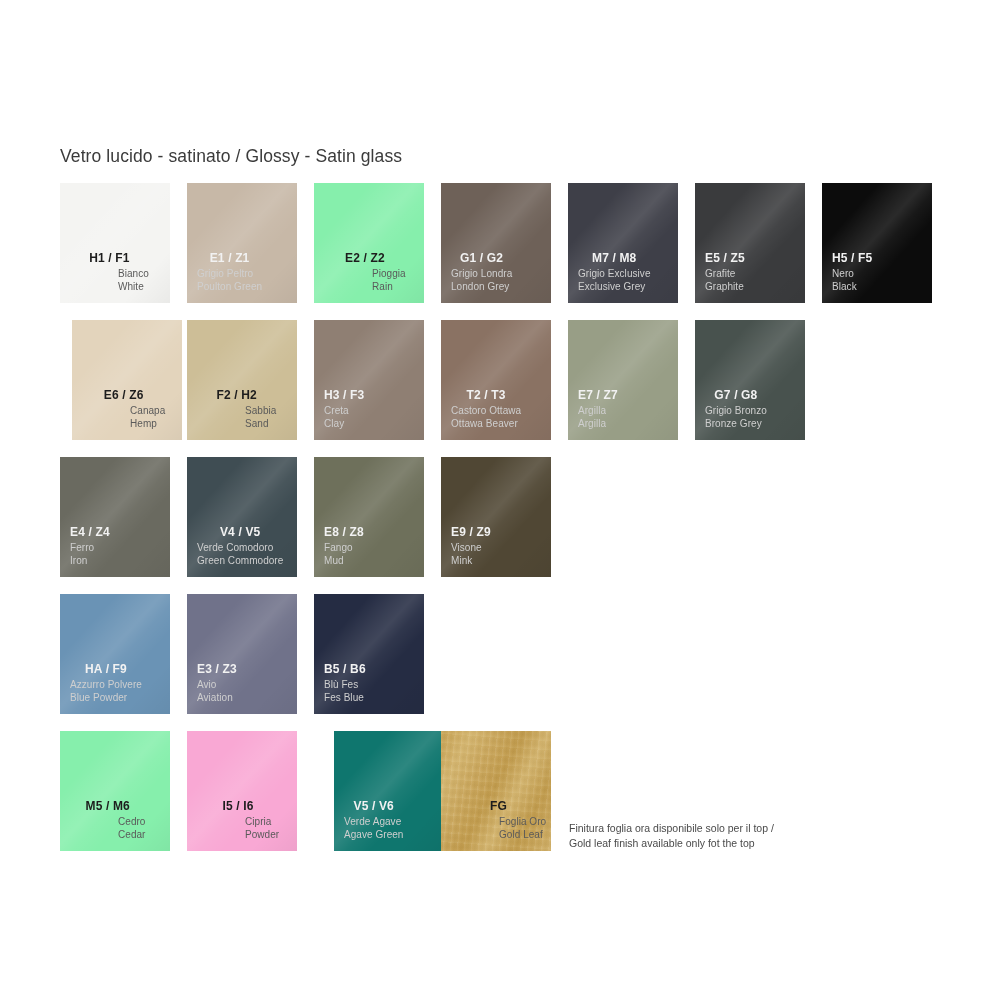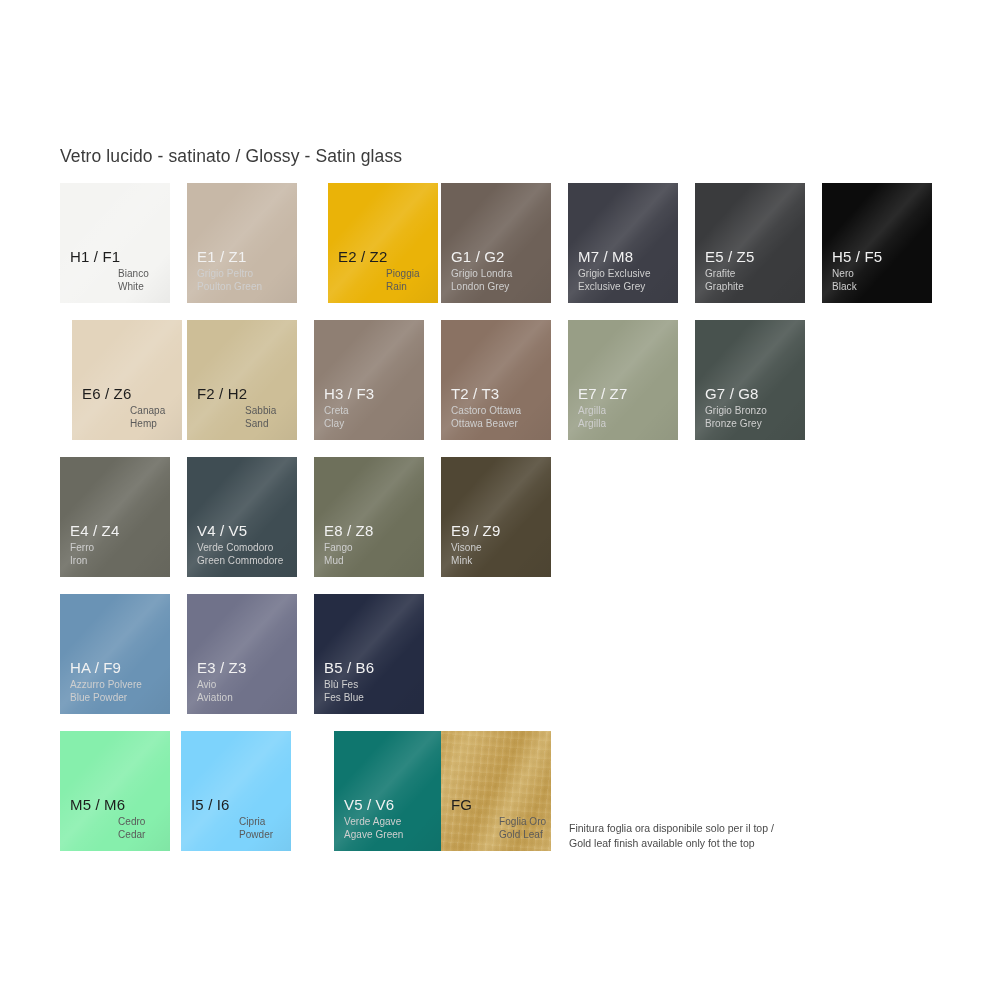--- a/index.html
+++ b/index.html
@@ -100,24 +100,25 @@
 
   .labels {
     position: absolute;
     left: 10px;
     bottom: 10px;
     line-height: 1.32;
     z-index: 2;
   }
 
   .code {
-    font-size: 15px;
-    font-weight: normal;
+    font-size: 12px;
+    font-weight: bold;
     letter-spacing: 0.15px;
     white-space: nowrap;
+    text-align: center;
   }
 
   .name-it, .name-en {
     font-size: 10px;
     letter-spacing: 0.05px;
     white-space: nowrap;
   }
 
   
   .tone-dark .code   { color: #1d1d1d; }
@@ -157,21 +158,21 @@
           </div>
         </div>
         <div class="swatch" style="left: 127px; background: rgb(199, 184, 167); padding-left: 44px;">
           <div class="sheen"></div>
           <div class="labels tone-light">
             <div class="code">E1 / Z1</div>
             <div class="name-it">Grigio Peltro</div>
             <div class="name-en">Poulton Green</div>
           </div>
         </div>
-        <div class="swatch" style="left: 268px; background: #eab308;">
+        <div class="swatch" style="left: 254px; background: #86efac;">
           <div class="sheen"></div>
           <div class="labels tone-dark">
             <div class="code">E2 / Z2</div>
             <div class="name-it">Pioggia</div>
             <div class="name-en">Rain</div>
           </div>
         </div>
         <div class="swatch" style="left: 381px; background: rgb(110, 97, 88);">
           <div class="sheen"></div>
           <div class="labels tone-light">
@@ -317,21 +318,21 @@
       </div>
       <div class="row">
         <div class="swatch" style="left: 0px; background: #86efac;">
           <div class="sheen"></div>
           <div class="labels tone-dark">
             <div class="code">M5 / M6</div>
             <div class="name-it">Cedro</div>
             <div class="name-en">Cedar</div>
           </div>
         </div>
-        <div class="swatch" style="left: 121px; background: #7dd3fc;">
+        <div class="swatch" style="left: 127px; background: #f9a8d4;">
           <div class="sheen"></div>
           <div class="labels tone-dark">
             <div class="code">I5 / I6</div>
             <div class="name-it">Cipria</div>
             <div class="name-en">Powder</div>
           </div>
         </div>
         <div class="swatch" style="left: 257px; background: #0f766e; margin-left: 17px;">
           <div class="sheen"></div>
           <div class="labels tone-light">

